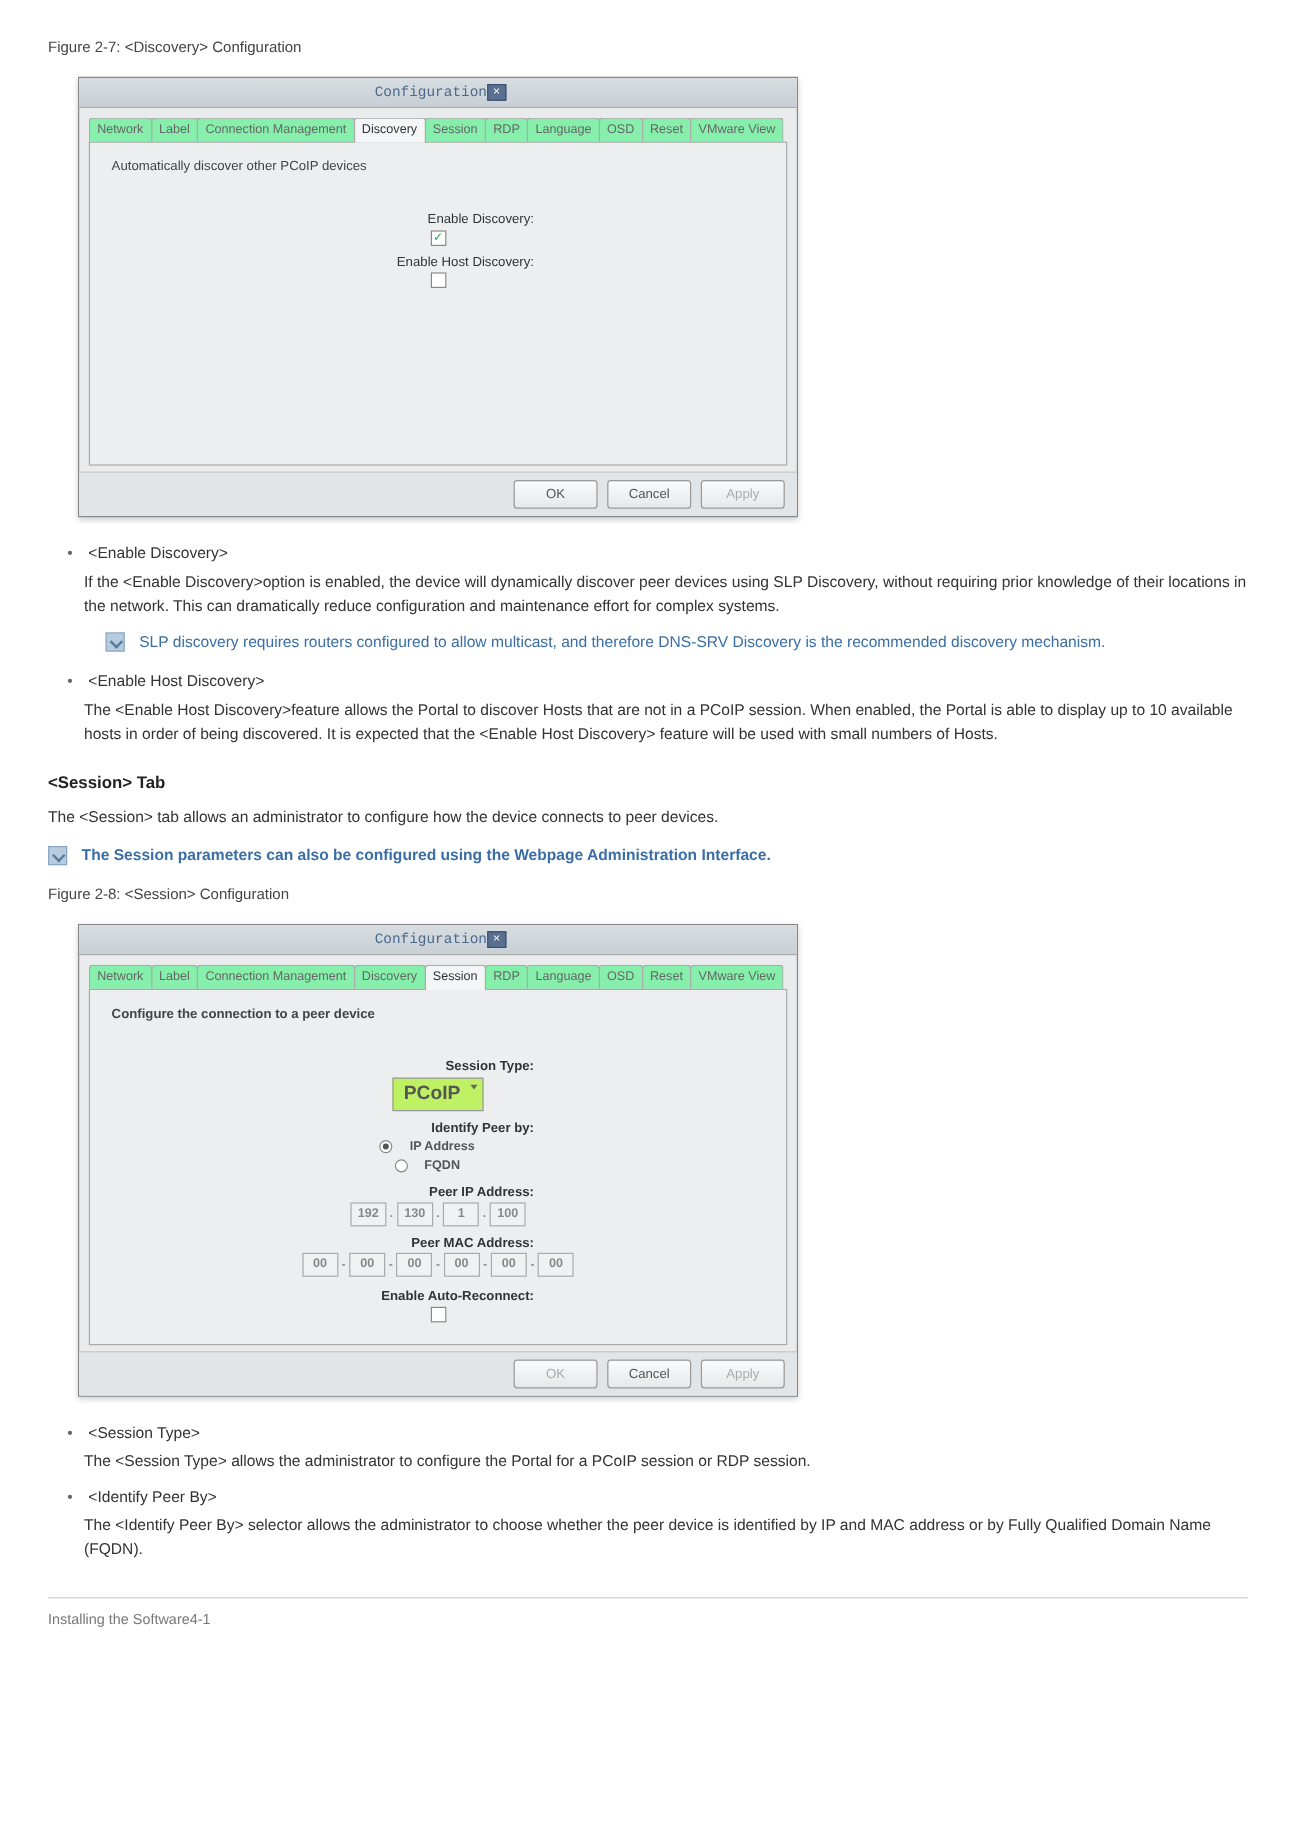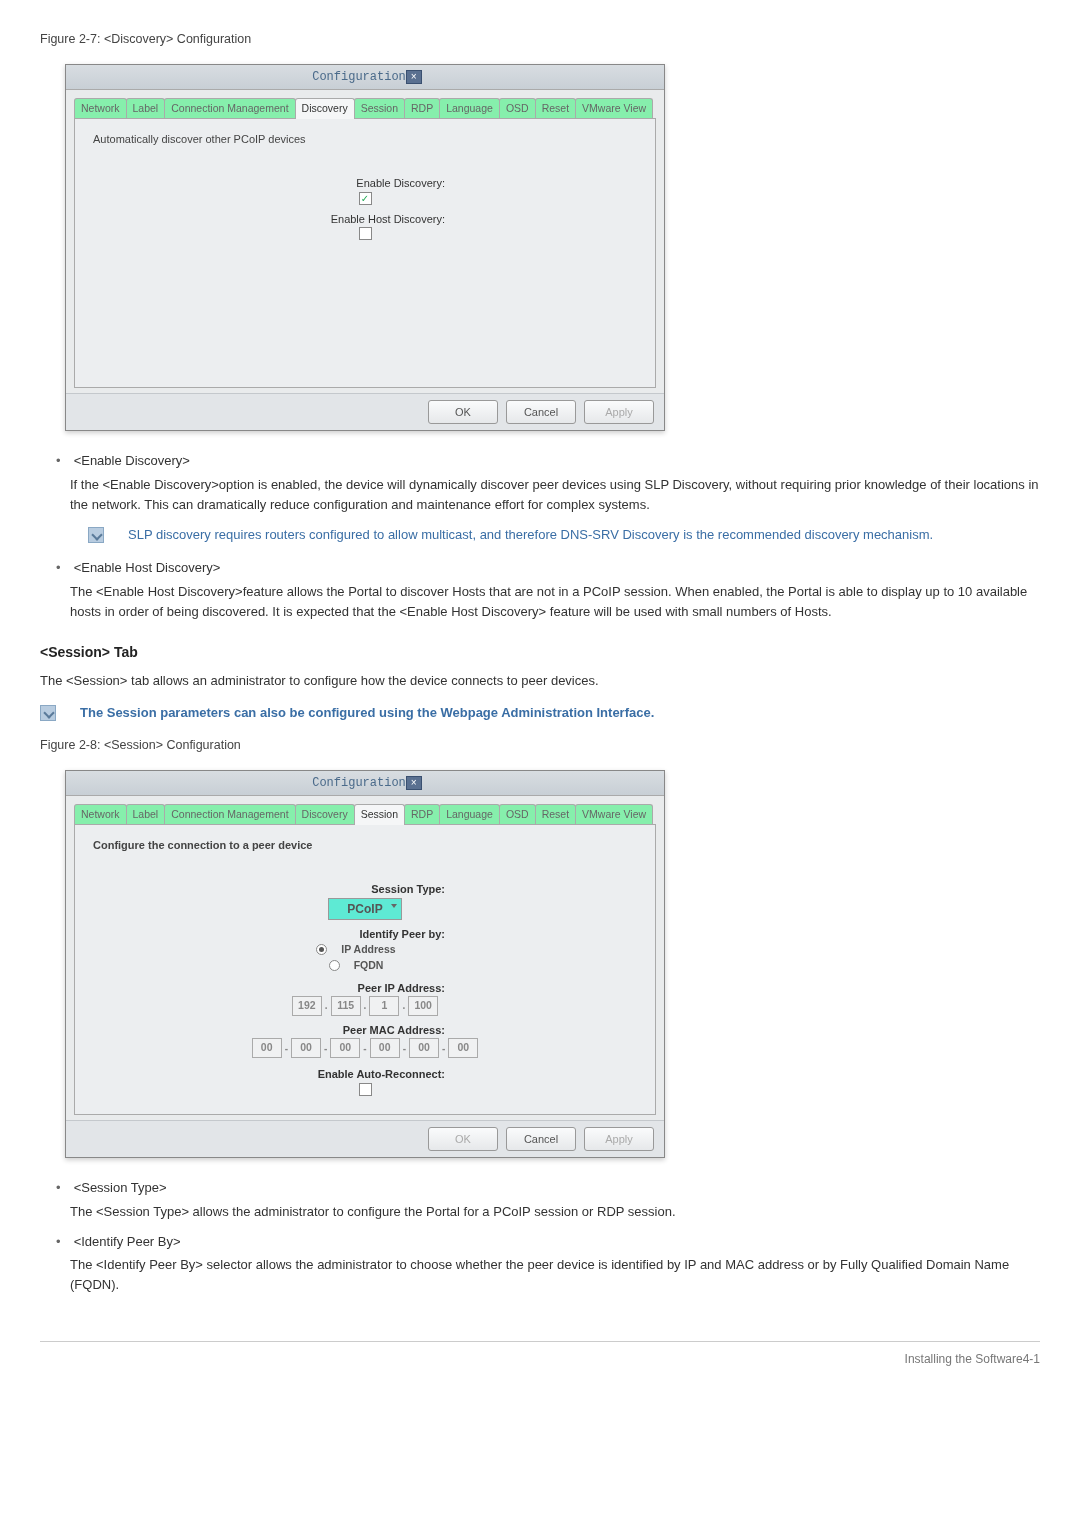--- a/index.html
+++ b/index.html
@@ -110,23 +110,23 @@
     border: 1px solid #999;
     border-radius: 3px;
     background: linear-gradient(#fafbfc, #e6e8ea);
     color: #555;
     text-align: center;
   }
   .btn.disabled { color: #aaa; }
   .select-box {
     display: inline-block;
     border: 1px solid #999;
-    background: #5eead4;
-    padding: 1px 18px 1px 18px;
-    font-size: 12px;
+    background: #bef264;
+    padding: 1px 18px 1px 8px;
+    font-size: 16px;
     position: relative;
     color: #555;
     min-width: 60px;
   }
   .select-box::after {
     content: "";
     position: absolute;
     right: 4px; top: 5px;
     border-left: 3px solid transparent;
     border-right: 3px solid transparent;
@@ -179,21 +179,21 @@
     color: #666;
     display: inline-block;
     width: 14px;
     margin-left: -14px;
   }
   .li-title { color: #333; }
   .li-body { margin: 4px 0 10px 0; color: #333; line-height: 1.55; }
 
   .note-row {
     display: flex;
-    gap: 24px;
+    gap: 12px;
     margin: 10px 0 14px 18px;
     align-items: flex-start;
   }
   .note-icon {
     width: 16px; height: 16px;
     background: #b8cce0;
     border: 1px solid #8aa8c4;
     flex-shrink: 0;
     margin-top: 2px;
     position: relative;
@@ -207,24 +207,24 @@
     transform: rotate(-45deg);
     top: 3px; left: 4px;
   }
   .note-text { color: #3a6ea5; font-size: 13px; line-height: 1.5; }
 
   h3.sect { font-size: 14px; font-weight: bold; color: #222; margin: 20px 0 8px 0; }
   .body-text { color: #333; margin: 6px 0 12px 0; }
 
   .footer {
     border-top: 1px solid #ccc;
-    margin-top: 46px;
+    margin-top: 30px;
     padding-top: 8px;
     display: flex;
-    justify-content: flex-end;
+    justify-content: flex-start;
     font-size: 12px;
     color: #777;
   }
 </style>
 </head>
 <body>
 
 <div class="fig-caption">Figure 2-7: &lt;Discovery&gt; Configuration</div>
 
 <div class="dialog">
@@ -322,21 +322,21 @@
         <span class="radio">
             <span class="dot"></span>
             <span>FQDN</span>
           </span>
       </div>
       <div class="form-row">
         <span class="lbl">Peer IP Address:</span>
         <span class="ipfield">
           <span class="seg">192</span>
             <span class="dotsep">.</span>
-          <span class="seg">115</span>
+          <span class="seg">130</span>
             <span class="dotsep">.</span>
           <span class="seg">1</span>
             <span class="dotsep">.</span>
           <span class="seg">100</span>
         </span>
       </div>
       <div class="form-row">
         <span class="lbl">Peer MAC Address:</span>
         <span class="ipfield">
           <span class="seg">00</span>

